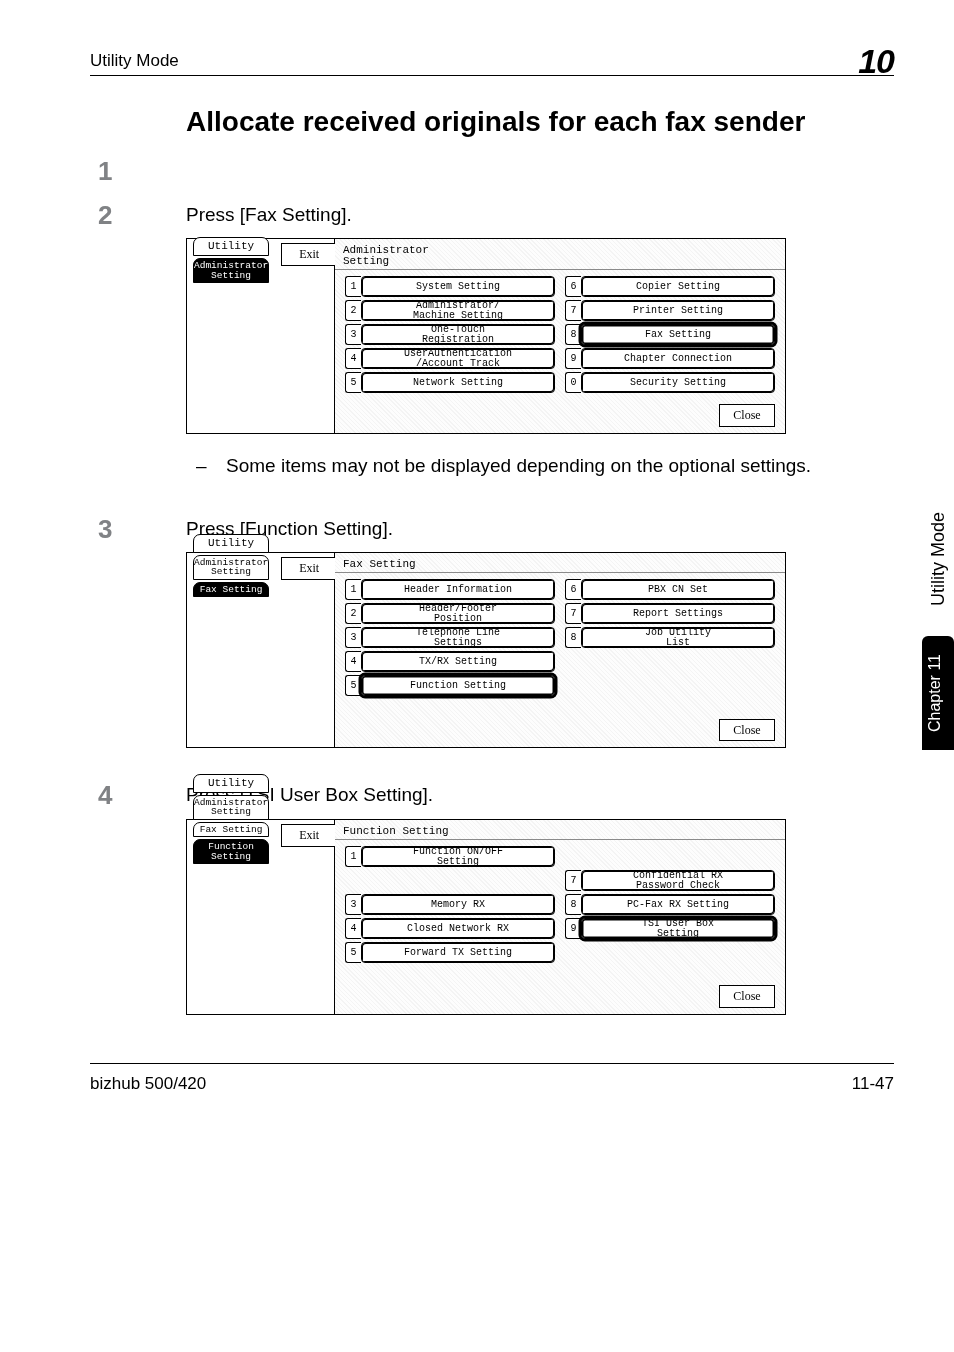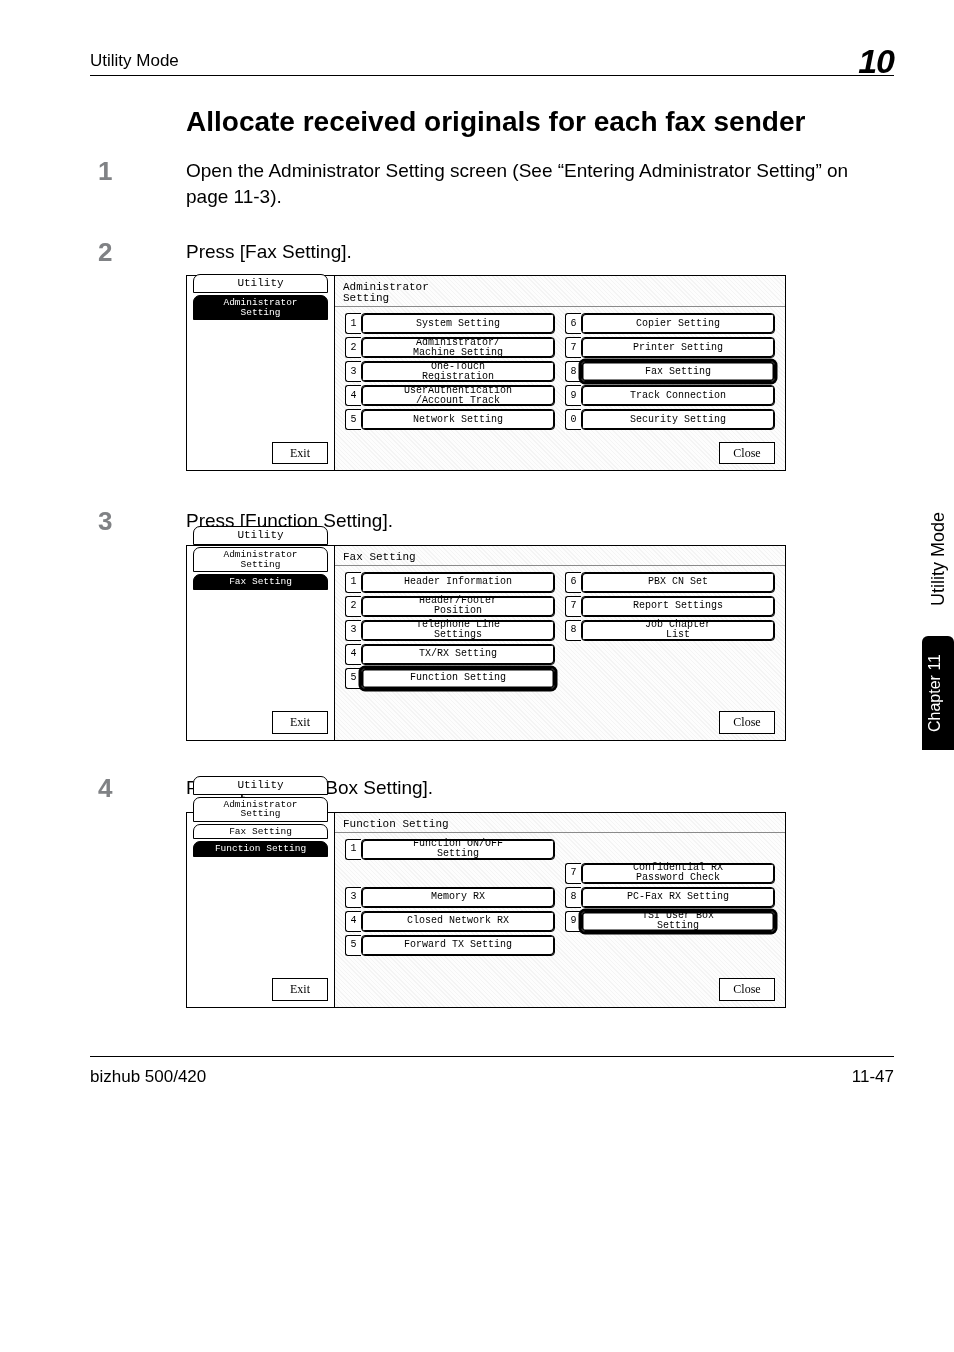--- a/index.html
+++ b/index.html
@@ -86,21 +86,21 @@
     display: flex;
     border: 1.5px solid #000;
     width: 600px;
     height: 196px;
     font-family: "Courier New", monospace;
   }
   .lcd-left {
     width: 148px;
     border-right: 1.5px solid #000;
     display: flex;
-    flex-direction: column;
+    flex-direction: row;
   }
   .lcd-trail {
     height: 38px;
     margin: 6px 6px 0 6px;
     display: flex;
     flex-direction: column;
     justify-content: flex-end;
   }
   .tab-stack { display: flex; flex-direction: column; gap: 0; }
   .tab {
@@ -243,23 +243,20 @@
 <div class="page">
   <div class="running-head">
     <div class="running-head-left">Utility Mode</div>
     <div class="running-head-right">10</div>
   </div>
 
   <h3 class="section-title">Allocate received originals for each fax sender</h3>
 
   <div class="step">
     <div class="step-num">1</div>
-    <div class="step-body">
-        <p>Open the Administrator Setting screen (See “Entering Administrator Setting” on page 11-3).</p>
-      </div>
   </div>
 
   <div class="step top">
     <div class="step-num">2</div>
     <div class="step-body">
       <p>Press [Fax Setting].</p>
 
       <div class="lcd-wrap">
         <div class="lcd">
           <div class="lcd-left">
@@ -303,39 +300,40 @@
                   <div class="num">8</div>
                   <div class="lab">Fax Setting</div>
                 </div>
                 <div class="num-btn">
                   <div class="num">4</div>
                   <div class="lab">UserAuthentication
 /Account Track</div>
                 </div>
                 <div class="num-btn">
                   <div class="num">9</div>
-                  <div class="lab">Track Connection</div>
+                  <div class="lab">Chapter Connection</div>
                 </div>
                 <div class="num-btn">
                   <div class="num">5</div>
                   <div class="lab">Network Setting</div>
                 </div>
                 <div class="num-btn">
                   <div class="num">0</div>
                   <div class="lab">Security Setting</div>
                 </div>
               </div>
             <div class="lcd-foot">
                 <div class="lcd-btn-wide">Close</div>
               </div>
           </div>
         </div>
       </div>
 
       <ul class="notes">
+        <li>Some items may not be displayed depending on the optional settings.</li>
       </ul>
     </div>
   </div>
 
   <div class="step top">
     <div class="step-num">3</div>
     <div class="step-body">
       <p>Press [Function Setting].</p>
 
       <div class="lcd-wrap">
@@ -372,21 +370,21 @@
                   <div class="num">7</div>
                   <div class="lab">Report Settings</div>
                 </div>
                 <div class="num-btn">
                   <div class="num">3</div>
                   <div class="lab">Telephone Line
 Settings</div>
                 </div>
                 <div class="num-btn">
                   <div class="num">8</div>
-                  <div class="lab">Job Chapter
+                  <div class="lab">Job Utility
 List</div>
                 </div>
                 <div class="num-btn">
                   <div class="num">4</div>
                   <div class="lab">TX/RX Setting</div>
                 </div>
                 <div class="num-btn empty">
                   <div class="num"></div>
                   <div class="lab"></div>
                 </div>

